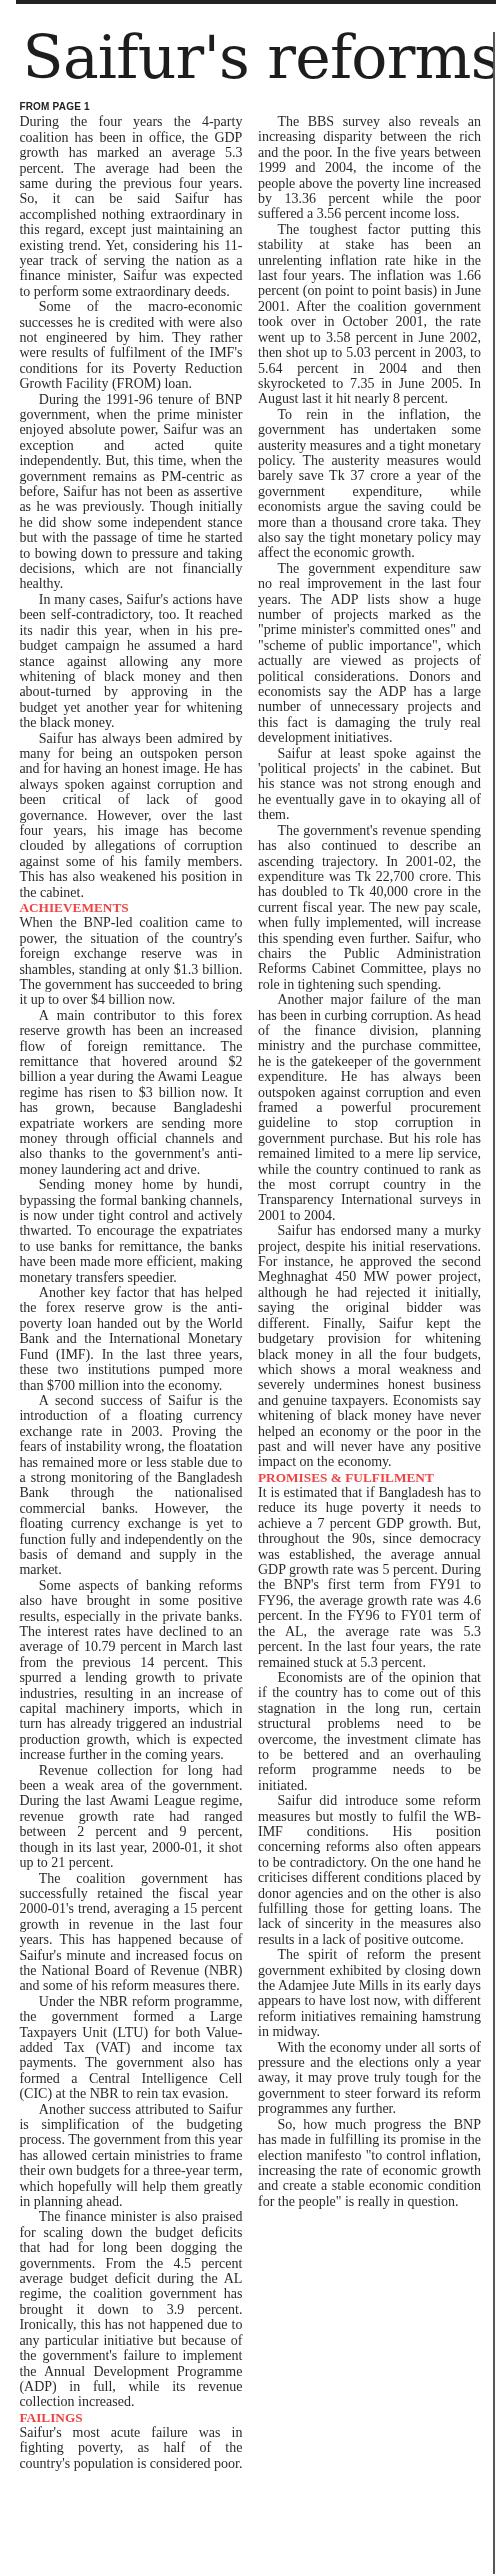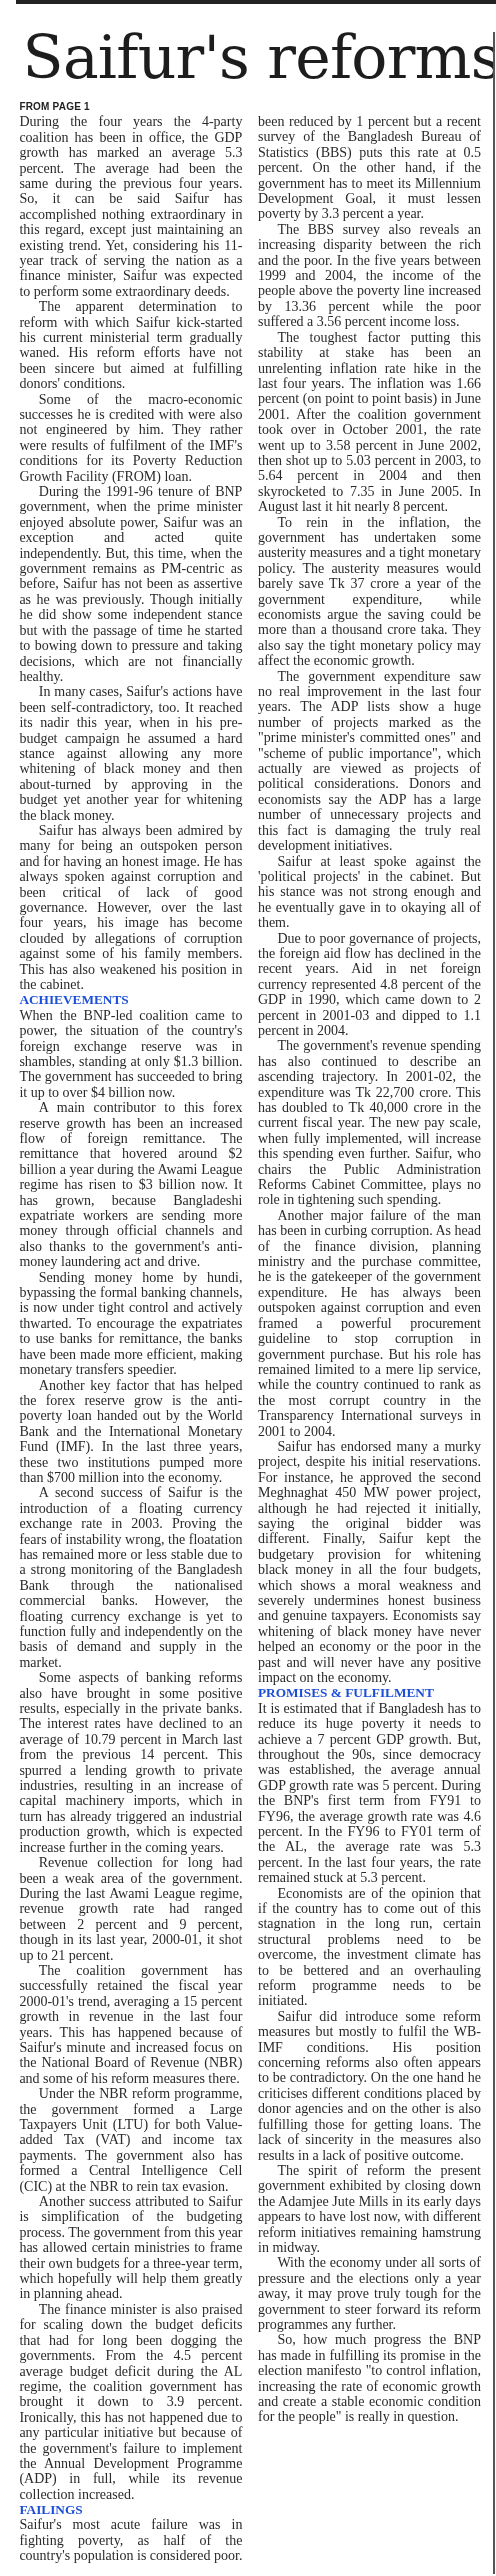--- a/index.html
+++ b/index.html
@@ -19,36 +19,35 @@
   .col.left { left: 19.4px; }
   .col.right { left: 258px; top: 114px; }
   .col p { margin: 0; text-indent: 19.4px; }
   .col p.noindent { text-indent: 0; }
   .kicker {
     font-family: Liberation Sans, sans-serif; font-weight: bold; font-size: 10px;
     line-height: 15.3px; color: #222; letter-spacing: 0.2px; margin: 0;
   }
   .subhead {
     font-family: "Liberation Serif", "DejaVu Serif", serif; font-weight: bold; font-size: 13.3px;
-    line-height: 15.3px; color: #1d4ed8; margin: 0; text-indent: 0;
+    line-height: 15.3px; color: #ef4444; margin: 0; text-indent: 0;
   }
 </style>
 </head>
 <body>
 
 <div class="topbar"></div>
 <div class="vrule"></div>
 
 <h1 class="headline">Saifur's reforms miss</h1>
 
 <div class="col left">
   <div class="kicker">FROM PAGE 1</div>
   <div id="left-body">
       <p class="noindent">During the four years the 4-party coalition has been in office, the GDP growth has marked an average 5.3 percent. The average had been the same during the previous four years. So, it can be said Saifur has accomplished nothing extraordinary in this regard, except just maintaining an existing trend. Yet, considering his 11-year track of serving the nation as a finance minister, Saifur was expected to perform some extraordinary deeds.</p>
-      <p>The apparent determination to reform with which Saifur kick-started his current ministerial term gradually waned. His reform efforts have not been sincere but aimed at fulfilling donors' conditions.</p>
       <p>Some of the macro-economic successes he is credited with were also not engineered by him. They rather were results of fulfilment of the IMF's conditions for its Poverty Reduction Growth Facility (FROM) loan.</p>
       <p>During the 1991-96 tenure of BNP government, when the prime minister enjoyed absolute power, Saifur was an exception and acted quite independently. But, this time, when the government remains as PM-centric as before, Saifur has not been as assertive as he was previously. Though initially he did show some independent stance but with the passage of time he started to bowing down to pressure and taking decisions, which are not financially healthy.</p>
       <p>In many cases, Saifur's actions have been self-contradictory, too. It reached its nadir this year, when in his pre-budget campaign he assumed a hard stance against allowing any more whitening of black money and then about-turned by approving in the budget yet another year for whitening the black money.</p>
       <p>Saifur has always been admired by many for being an outspoken person and for having an honest image. He has always spoken against corruption and been critical of lack of good governance. However, over the last four years, his image has become clouded by allegations of corruption against some of his family members. This has also weakened his position in the cabinet.</p>
       <h3 class="subhead">ACHIEVEMENTS</h3>
       <p class="noindent">When the BNP-led coalition came to power, the situation of the country's foreign exchange reserve was in shambles, standing at only $1.3 billion. The government has succeeded to bring it up to over $4 billion now.</p>
       <p>A main contributor to this forex reserve growth has been an increased flow of foreign remittance. The remittance that hovered around $2 billion a year during the Awami League regime has risen to $3 billion now. It has grown, because Bangladeshi expatriate workers are sending more money through official channels and also thanks to the government's anti-money laundering act and drive.</p>
       <p>Sending money home by hundi, bypassing the formal banking channels, is now under tight control and actively thwarted. To encourage the expatriates to use banks for remittance, the banks have been made more efficient, making monetary transfers speedier.</p>
       <p>Another key factor that has helped the forex reserve grow is the anti-poverty loan handed out by the World Bank and the International Monetary Fund (IMF). In the last three years, these two institutions pumped more than $700 million into the economy.</p>
       <p>A second success of Saifur is the introduction of a floating currency exchange rate in 2003. Proving the fears of instability wrong, the floatation has remained more or less stable due to a strong monitoring of the Bangladesh Bank through the nationalised commercial banks. However, the floating currency exchange is yet to function fully and independently on the basis of demand and supply in the market.</p>
@@ -58,27 +57,25 @@
       <p>Under the NBR reform programme, the government formed a Large Taxpayers Unit (LTU) for both Value-added Tax (VAT) and income tax payments. The government also has formed a Central Intelligence Cell (CIC) at the NBR to rein tax evasion.</p>
       <p>Another success attributed to Saifur is simplification of the budgeting process. The government from this year has allowed certain ministries to frame their own budgets for a three-year term, which hopefully will help them greatly in planning ahead.</p>
       <p>The finance minister is also praised for scaling down the budget deficits that had for long been dogging the governments. From the 4.5 percent average budget deficit during the AL regime, the coalition government has brought it down to 3.9 percent. Ironically, this has not happened due to any particular initiative but because of the government's failure to implement the Annual Development Programme (ADP) in full, while its revenue collection increased.</p>
       <h3 class="subhead">FAILINGS</h3>
       <p class="noindent">Saifur's most acute failure was in fighting poverty, as half of the country's population is considered poor.</p>
     </div>
 </div>
 
 <div class="col right">
   <div id="right-body">
-      <p class="noindent">been reduced by 1 percent but a recent survey of the Bangladesh Bureau of Statistics (BBS) puts this rate at 0.5 percent. On the other hand, if the government has to meet its Millennium Development Goal, it must lessen poverty by 3.3 percent a year.</p>
       <p>The BBS survey also reveals an increasing disparity between the rich and the poor. In the five years between 1999 and 2004, the income of the people above the poverty line increased by 13.36 percent while the poor suffered a 3.56 percent income loss.</p>
       <p>The toughest factor putting this stability at stake has been an unrelenting inflation rate hike in the last four years. The inflation was 1.66 percent (on point to point basis) in June 2001. After the coalition government took over in October 2001, the rate went up to 3.58 percent in June 2002, then shot up to 5.03 percent in 2003, to 5.64 percent in 2004 and then skyrocketed to 7.35 in June 2005. In August last it hit nearly 8 percent.</p>
       <p>To rein in the inflation, the government has undertaken some austerity measures and a tight monetary policy. The austerity measures would barely save Tk 37 crore a year of the government expenditure, while economists argue the saving could be more than a thousand crore taka. They also say the tight monetary policy may affect the economic growth.</p>
       <p>The government expenditure saw no real improvement in the last four years. The ADP lists show a huge number of projects marked as the "prime minister's committed ones" and "scheme of public importance", which actually are viewed as projects of political considerations. Donors and economists say the ADP has a large number of unnecessary projects and this fact is damaging the truly real development initiatives.</p>
       <p>Saifur at least spoke against the 'political projects' in the cabinet. But his stance was not strong enough and he eventually gave in to okaying all of them.</p>
-      <p>Due to poor governance of projects, the foreign aid flow has declined in the recent years. Aid in net foreign currency represented 4.8 percent of the GDP in 1990, which came down to 2 percent in 2001-03 and dipped to 1.1 percent in 2004.</p>
       <p>The government's revenue spending has also continued to describe an ascending trajectory. In 2001-02, the expenditure was Tk 22,700 crore. This has doubled to Tk 40,000 crore in the current fiscal year. The new pay scale, when fully implemented, will increase this spending even further. Saifur, who chairs the Public Administration Reforms Cabinet Committee, plays no role in tightening such spending.</p>
       <p>Another major failure of the man has been in curbing corruption. As head of the finance division, planning ministry and the purchase committee, he is the gatekeeper of the government expenditure. He has always been outspoken against corruption and even framed a powerful procurement guideline to stop corruption in government purchase. But his role has remained limited to a mere lip service, while the country continued to rank as the most corrupt country in the Transparency International surveys in 2001 to 2004.</p>
       <p>Saifur has endorsed many a murky project, despite his initial reservations. For instance, he approved the second Meghnaghat 450 MW power project, although he had rejected it initially, saying the original bidder was different. Finally, Saifur kept the budgetary provision for whitening black money in all the four budgets, which shows a moral weakness and severely undermines honest business and genuine taxpayers. Economists say whitening of black money have never helped an economy or the poor in the past and will never have any positive impact on the economy.</p>
       <h3 class="subhead">PROMISES &amp; FULFILMENT</h3>
       <p class="noindent">It is estimated that if Bangladesh has to reduce its huge poverty it needs to achieve a 7 percent GDP growth. But, throughout the 90s, since democracy was established, the average annual GDP growth rate was 5 percent. During the BNP's first term from FY91 to FY96, the average growth rate was 4.6 percent. In the FY96 to FY01 term of the AL, the average rate was 5.3 percent. In the last four years, the rate remained stuck at 5.3 percent.</p>
       <p>Economists are of the opinion that if the country has to come out of this stagnation in the long run, certain structural problems need to be overcome, the investment climate has to be bettered and an overhauling reform programme needs to be initiated.</p>
       <p>Saifur did introduce some reform measures but mostly to fulfil the WB-IMF conditions. His position concerning reforms also often appears to be contradictory. On the one hand he criticises different conditions placed by donor agencies and on the other is also fulfilling those for getting loans. The lack of sincerity in the measures also results in a lack of positive outcome.</p>
       <p>The spirit of reform the present government exhibited by closing down the Adamjee Jute Mills in its early days appears to have lost now, with different reform initiatives remaining hamstrung in midway.</p>
       <p>With the economy under all sorts of pressure and the elections only a year away, it may prove truly tough for the government to steer forward its reform programmes any further.</p>
       <p>So, how much progress the BNP has made in fulfilling its promise in the election manifesto "to control inflation, increasing the rate of economic growth and create a stable economic condition for the people" is really in question.</p>

